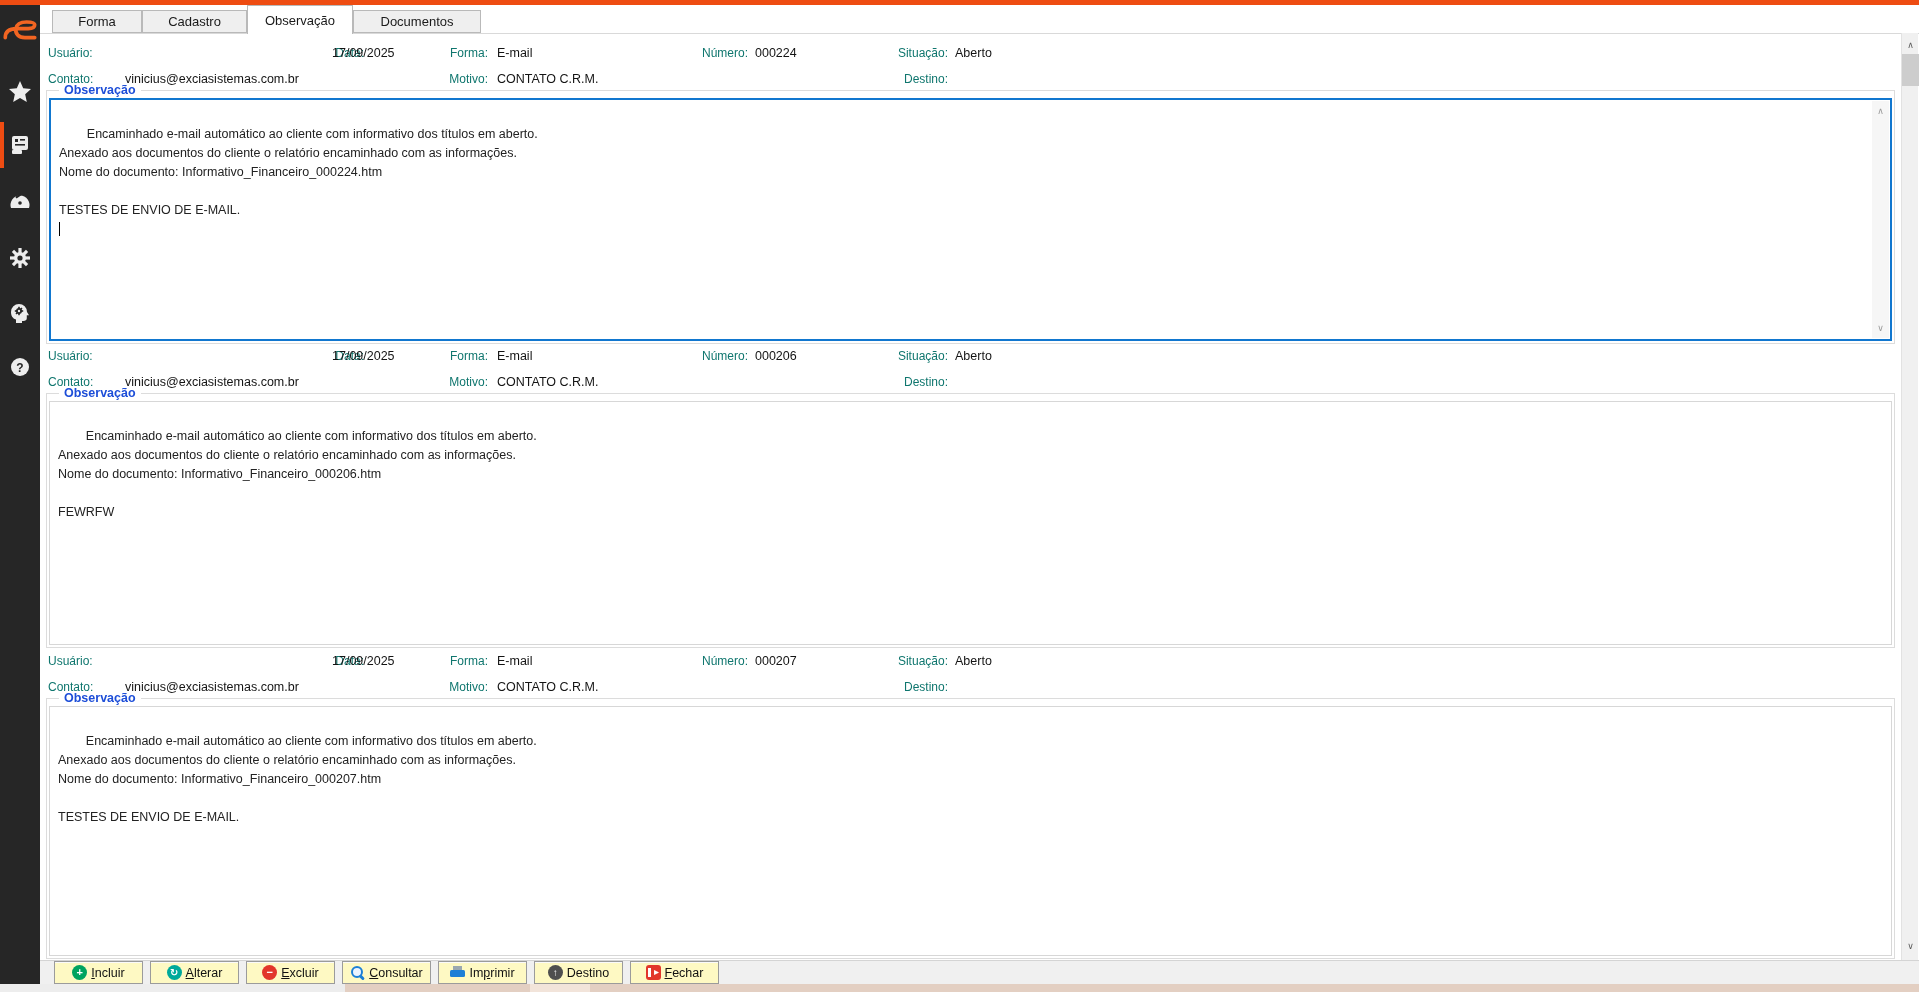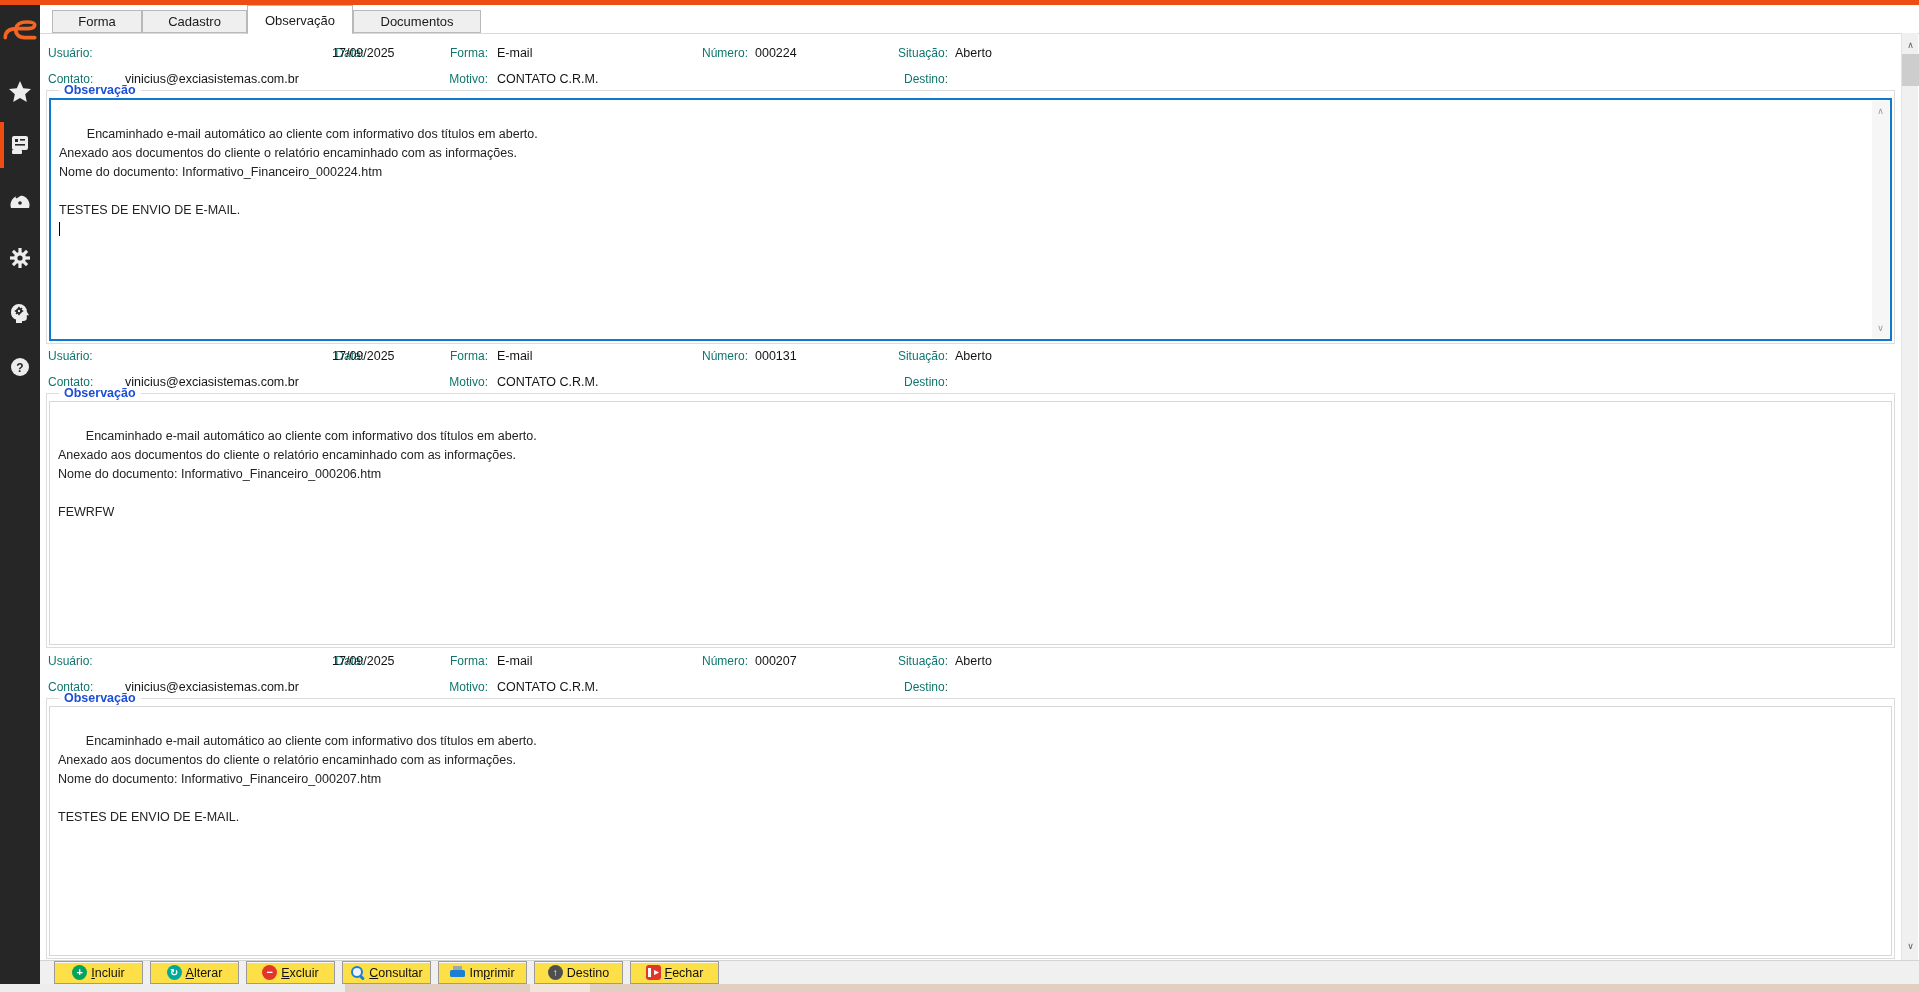--- a/index.html
+++ b/index.html
@@ -74,21 +74,21 @@
   .main-scroll { position:absolute; right:1px; top:28px; width:17px; height:927px; background:#f0f0f0;
     border-left:1px solid #e2e2e2; z-index:4; }
   .main-scroll .sc-up, .main-scroll .sc-down { position:absolute; left:0; width:17px; height:17px;
     color:#5a5a5a; font-size:9px; display:flex; align-items:center; justify-content:center; }
   .main-scroll .sc-up { top:3px; } .main-scroll .sc-down { bottom:6px; }
   .main-scroll .thumb { position:absolute; left:0; top:21px; width:17px; height:32px; background:#cdcdcd; }
 
   
   .toolbar { position:absolute; left:0; right:0; top:955px; height:24px; background:#f0f0f0;
     border-top:1px solid #d4d4d4; display:flex; align-items:center; padding-left:14px; gap:7px; }
-  .tb-btn { width:89px; height:23px; background:#fde047; border:1px solid #9b9b9b;
+  .tb-btn { width:89px; height:23px; background:#fef9c3; border:1px solid #9b9b9b;
     box-shadow:inset 0 1px 0 #fafafa; display:flex; align-items:center; justify-content:center; gap:4px;
     font-size:12.5px; color:#111; cursor:default; }
   .tb-btn u { text-decoration:underline; }
   .btn-icon { position:relative; width:15px; height:15px; border-radius:50%; flex:0 0 auto;
     display:flex; align-items:center; justify-content:center; color:#fff; font-size:11px; font-weight:bold; }
   .icon-add-icon { background:#00a35f; }
   .icon-add-icon::before { content:"+"; margin-top:-1px; }
   .icon-refresh-icon { background:#00a99b; }
   .icon-refresh-icon::before { content:"↻"; font-size:10px; }
   .icon-remove-icon { background:#e2362b; }
@@ -230,21 +230,21 @@
       </div>
     </div>
   </div>
         <div class="record">
     <span class="hl row1 lab-usuario">Usuário:</span>
     <span class="hl row1 lab-data">Data:</span>
     <span class="hv row1 val-data">17/09/2025</span>
     <span class="hl row1 lab-forma">Forma:</span>
     <span class="hv row1 val-forma">E-mail</span>
     <span class="hl row1 lab-numero">Número:</span>
-    <span class="hv row1 val-numero">000131</span>
+    <span class="hv row1 val-numero">000206</span>
     <span class="hl row1 lab-situacao">Situação:</span>
     <span class="hv row1 val-situacao">Aberto</span>
     <span class="hl row2 lab-contato">Contato:</span>
     <span class="hv row2 val-contato">vinicius@exciasistemas.com.br</span>
     <span class="hl row2 lab-motivo">Motivo:</span>
     <span class="hv row2 val-motivo">CONTATO C.R.M.</span>
     <span class="hl row2 lab-destino">Destino:</span>
     <div class="groupbox">
       <span class="gb-label">Observação</span>
       <div class="memo">

